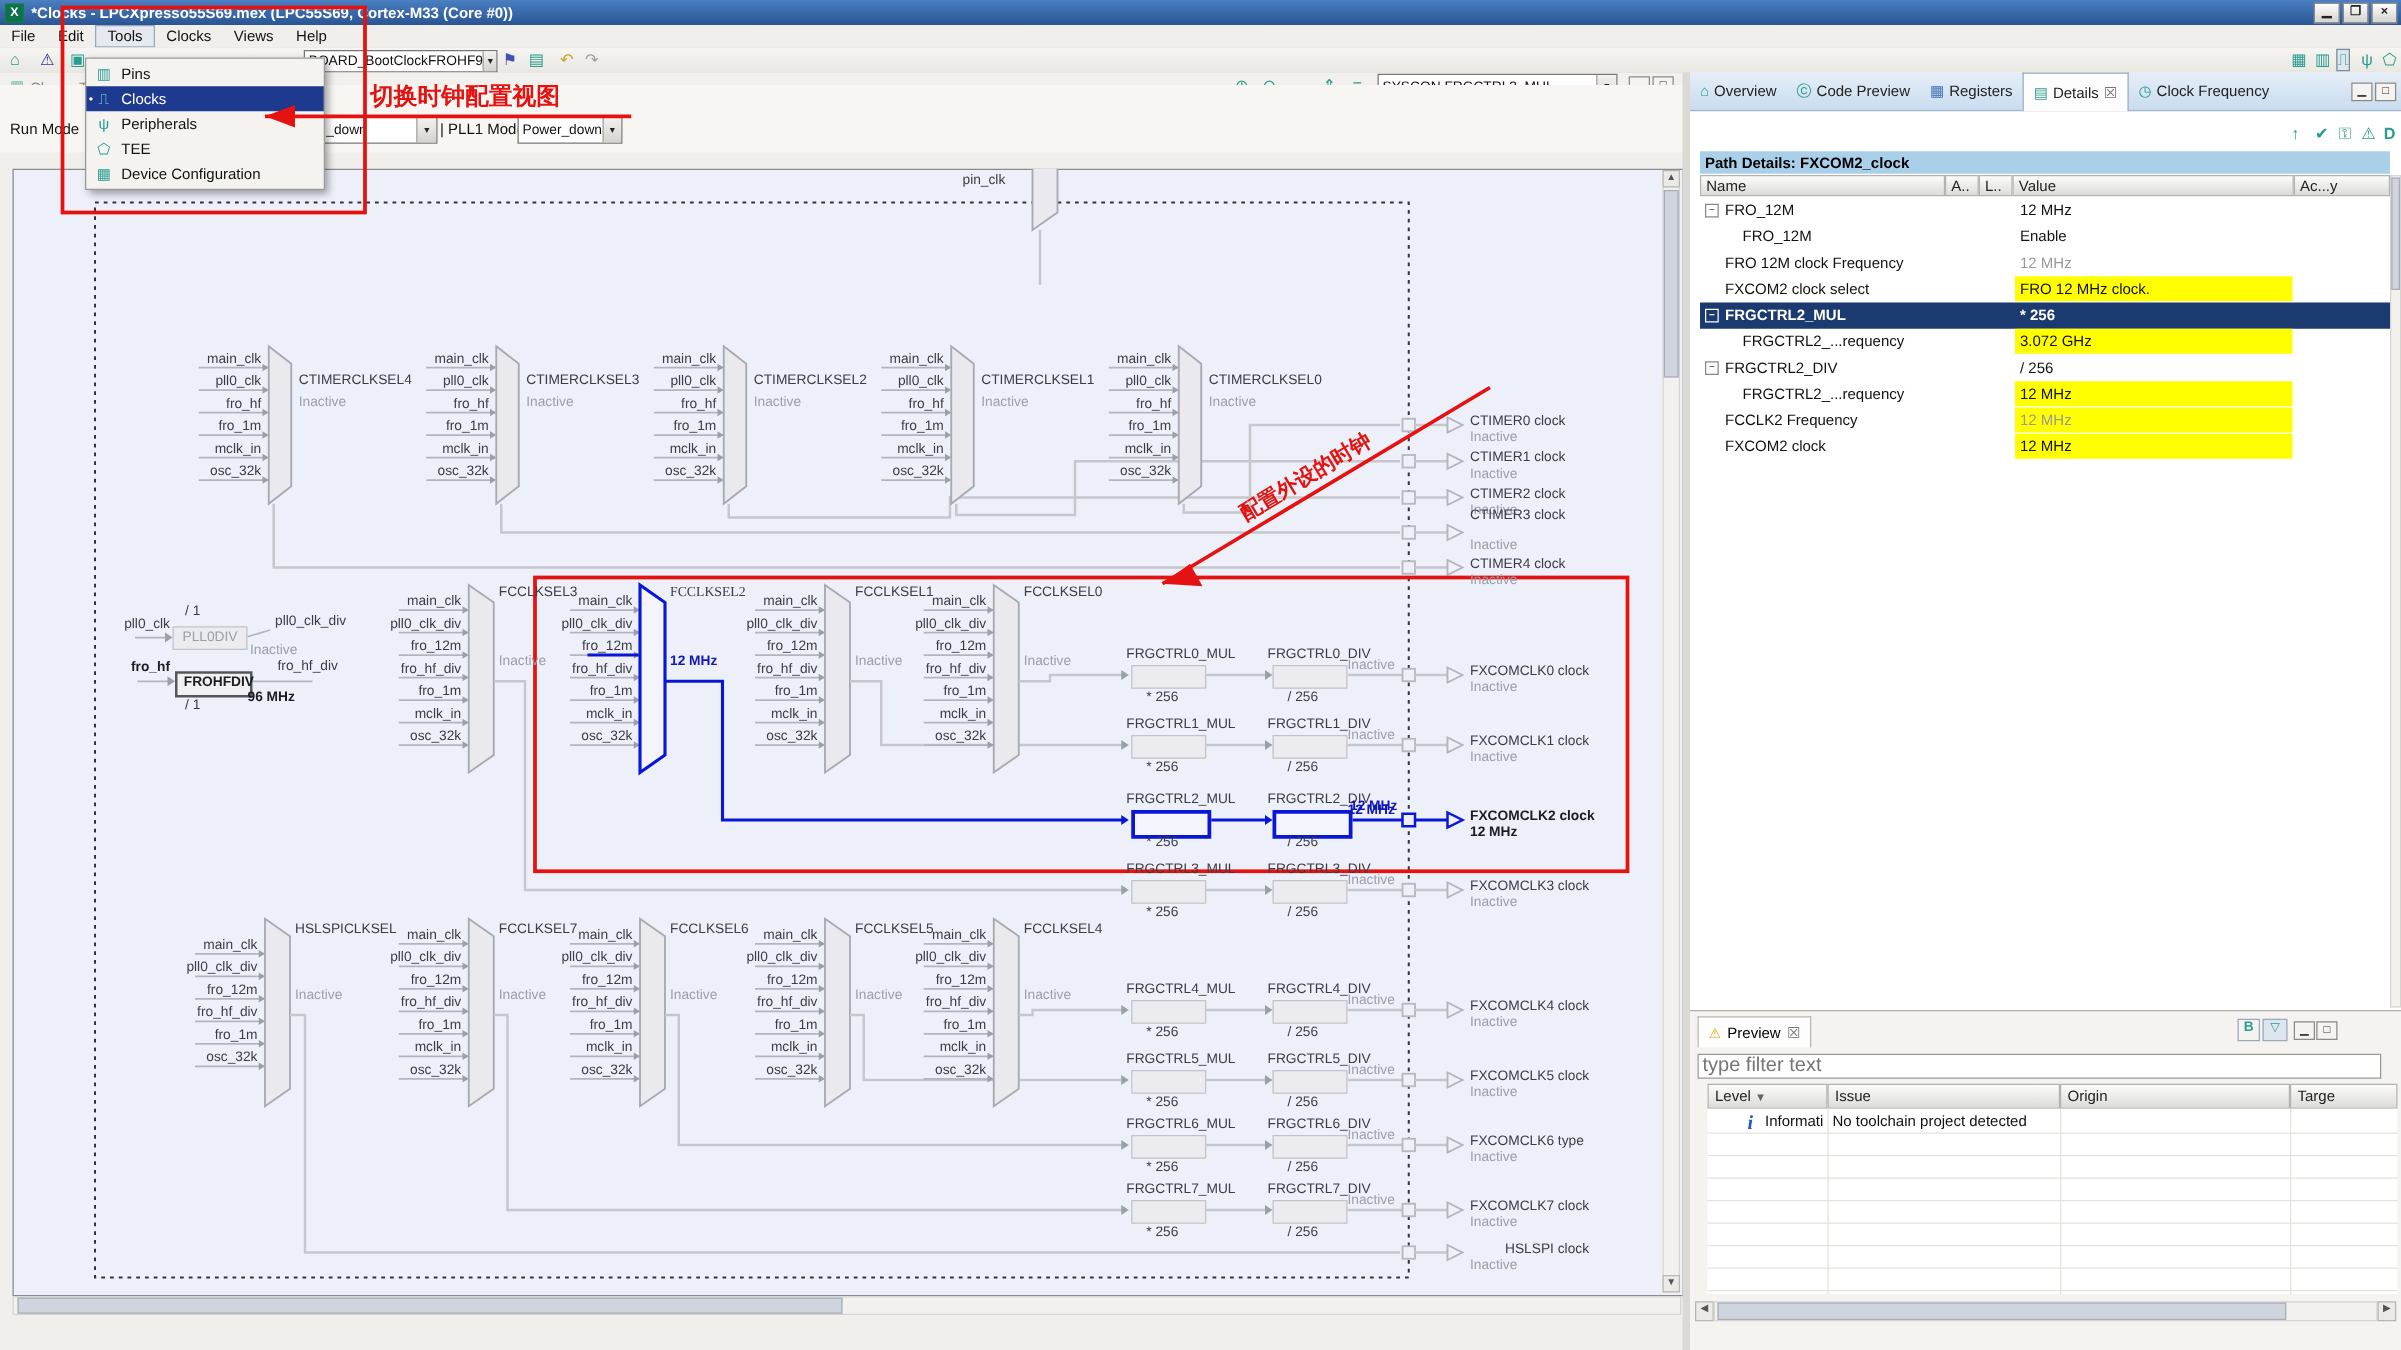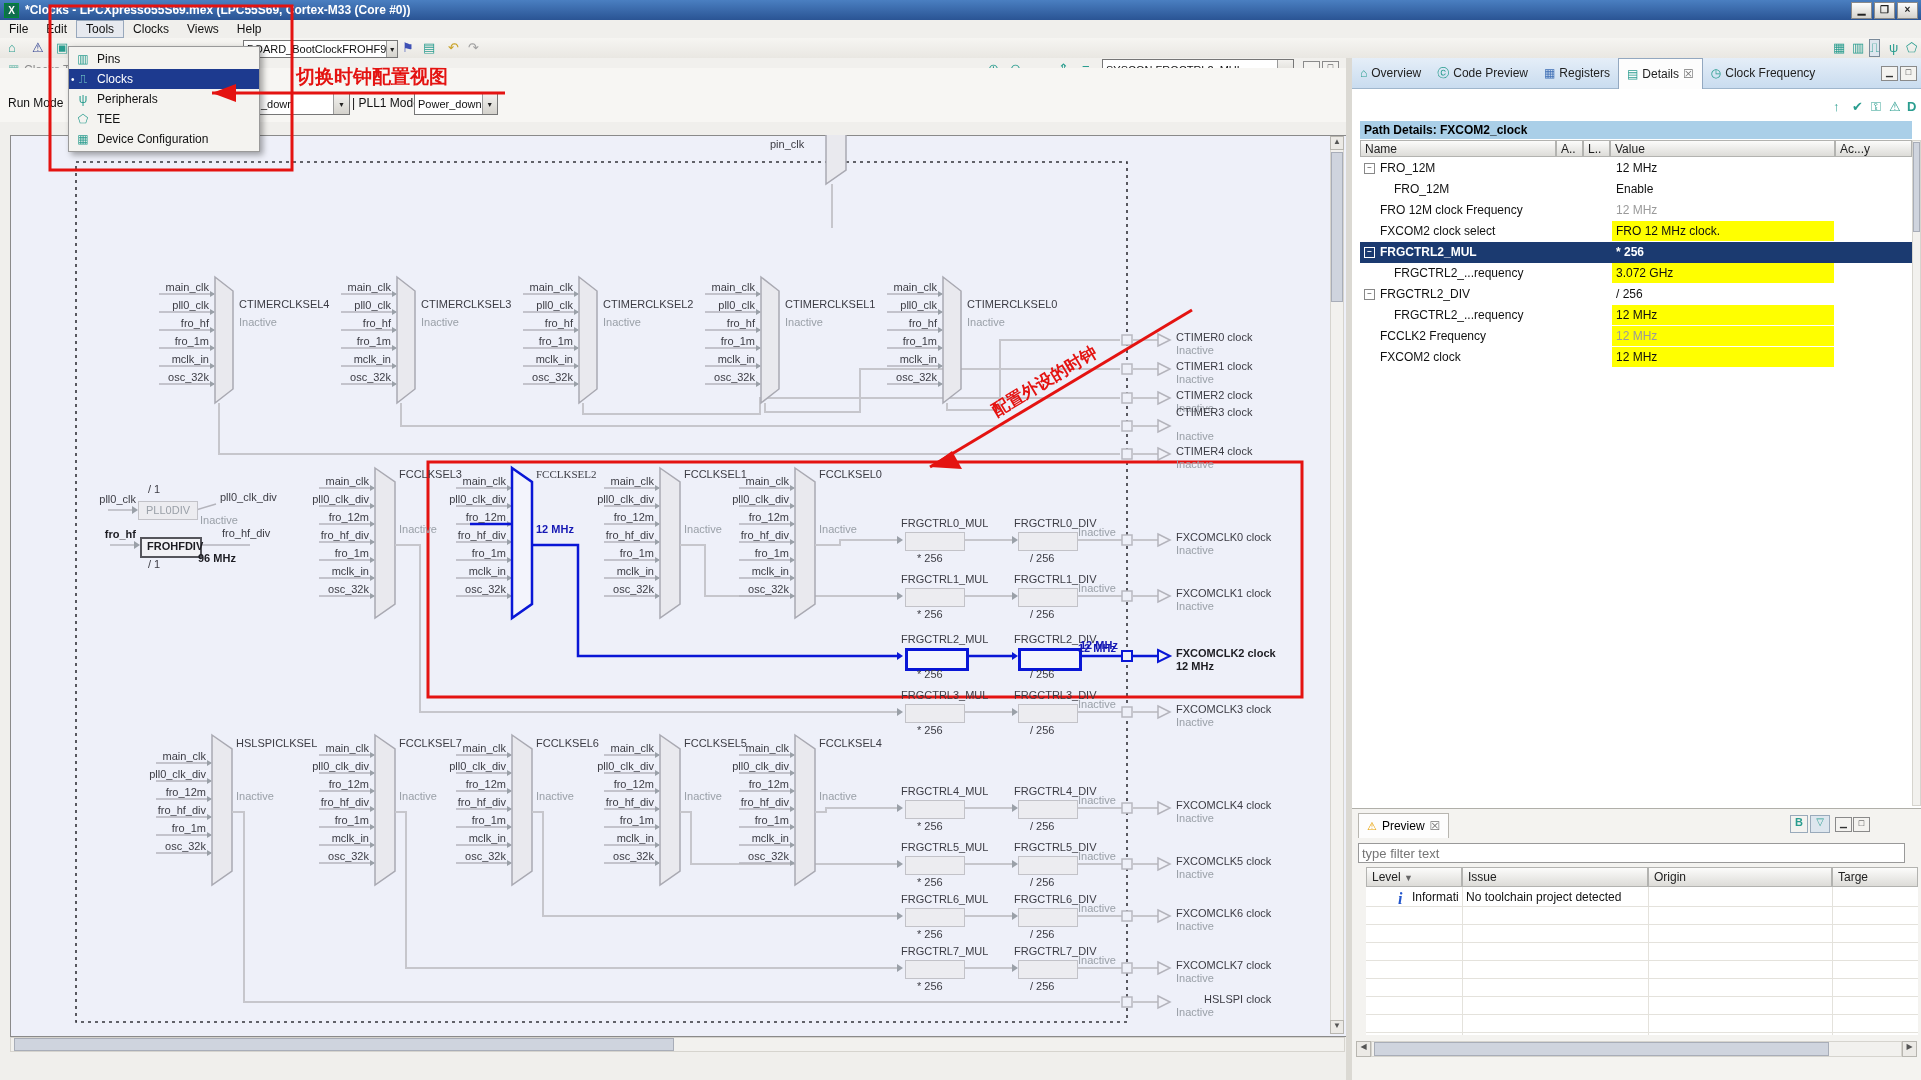--- a/index.html
+++ b/index.html
@@ -668,21 +668,21 @@
     <div class="lbl gray" style="left: 1078px; top: 850px;">Inactive</div>
     <div class="lbl " style="left: 1176px; top: 855px;">FXCOMCLK5 clock</div>
     <div class="lbl gray" style="left: 1176px; top: 868px;">Inactive</div>
     <div class="lbl " style="left: 901px; top: 893px;">FRGCTRL6_MUL</div>
     <div class="lbl " style="left: 1014px; top: 893px;">FRGCTRL6_DIV</div>
     <div class="fbox " style="left: 905px; top: 908px;"></div>
     <div class="fbox " style="left: 1018px; top: 908px;"></div>
     <div class="lbl " style="left: 917px; top: 928px;">* 256</div>
     <div class="lbl " style="left: 1030px; top: 928px;">/ 256</div>
     <div class="lbl gray" style="left: 1078px; top: 902px;">Inactive</div>
-    <div class="lbl " style="left: 1176px; top: 907px;">FXCOMCLK6 clock</div>
+    <div class="lbl " style="left: 1176px; top: 907px;">FXCOMCLK6 type</div>
     <div class="lbl gray" style="left: 1176px; top: 920px;">Inactive</div>
     <div class="lbl " style="left: 901px; top: 945px;">FRGCTRL7_MUL</div>
     <div class="lbl " style="left: 1014px; top: 945px;">FRGCTRL7_DIV</div>
     <div class="fbox " style="left: 905px; top: 960px;"></div>
     <div class="fbox " style="left: 1018px; top: 960px;"></div>
     <div class="lbl " style="left: 917px; top: 980px;">* 256</div>
     <div class="lbl " style="left: 1030px; top: 980px;">/ 256</div>
     <div class="lbl gray" style="left: 1078px; top: 954px;">Inactive</div>
     <div class="lbl " style="left: 1176px; top: 959px;">FXCOMCLK7 clock</div>
     <div class="lbl gray" style="left: 1176px; top: 972px;">Inactive</div>
@@ -794,21 +794,21 @@
 <div class="abs" id="problems">
   <div class="ptab">
     <span style="color:#e8a000;font-size:11px">⚠</span>
     <span>Preview</span>
     <span style="color:#777">☒</span>
   </div>
   <span class="abs" style="left:438px;top:6px;width:16px;height:16px;border:1px solid #9ab;color:#2a9d8f;font-weight:bold;font-size:11px;text-align:center">B</span>
   <span class="abs" style="left:458px;top:6px;width:18px;height:16px;border:1px solid #9ab;background:#dde6ee;color:#2a9d8f;font-size:10px;text-align:center">▽</span>
   <span class="minibtn" style="left:483px;top:8px">▁</span>
   <span class="minibtn" style="left:501px;top:8px">□</span>
-  <input class="abs" style="left: 6px; top: 34px; width: 540px; height: 16px; border: 1px solid rgb(153, 153, 153); font-size: 13px; color: rgb(136, 136, 136); padding-left: 3px;" placeholder="type filter text">
+  <input class="abs" style="left: 6px; top: 34px; width: 540px; height: 16px; border: 1px solid rgb(153, 153, 153); font-size: 16px; color: rgb(136, 136, 136); padding-left: 3px;" placeholder="type filter text">
   <div class="phdr" style="left:14px;top:58px;width:96px"><span>Level</span> <span style="color:#666;font-size:9px">▼</span></div>
   <div class="phdr" style="left:110px;top:58px;width:186px">Issue</div>
   <div class="phdr" style="left:296px;top:58px;width:184px">Origin</div>
   <div class="phdr" style="left:480px;top:58px;width:86px">Targe</div>
   <div class="abs" style="left:14px;top:78px;width:552px;height:148px;background:#fff">
     <span class="abs" style="left:32px;top:3px;color:#2255cc;font-weight:bold;font-family:'Liberation Serif',serif;font-style:italic">i</span>
     <span class="abs" style="left:46px;top:3px;font-size:12px;color:#111;width:48px;overflow:hidden;white-space:nowrap">Informati</span>
     <span class="abs" style="left:100px;top:3px;font-size:12px;color:#111;white-space:nowrap">No toolchain project detected</span>
     <div id="pgrid">
         <div class="prow-line" style="left: 0px; top: 19px; width: 552px; height: 0px;"></div>

